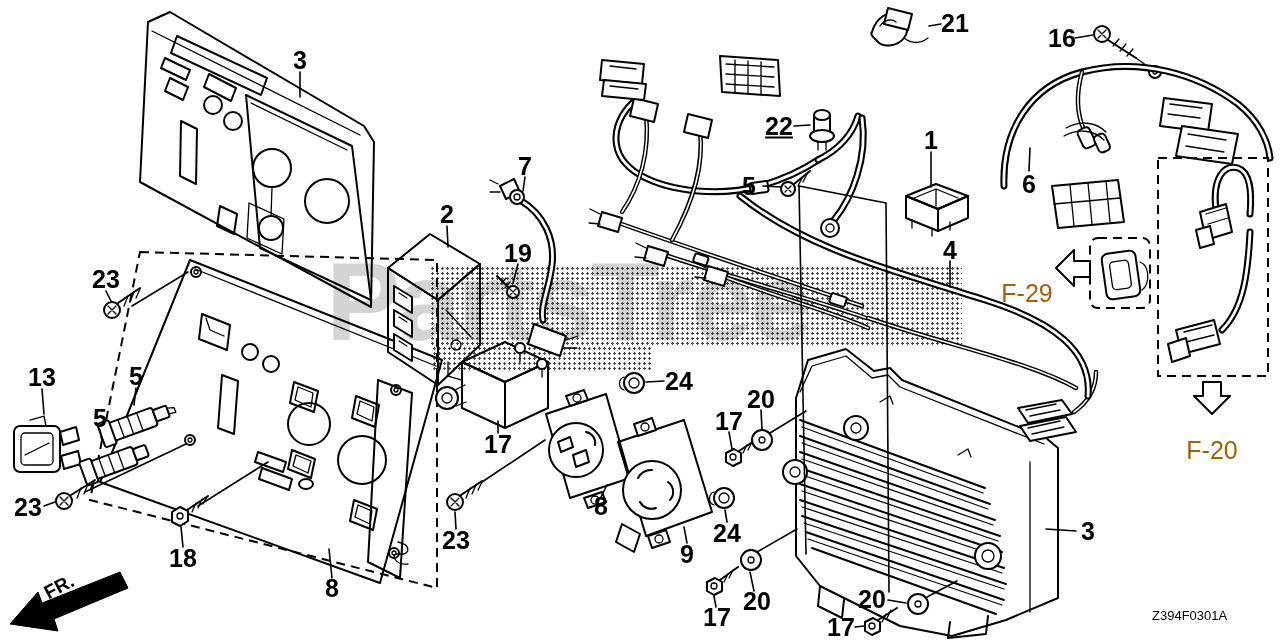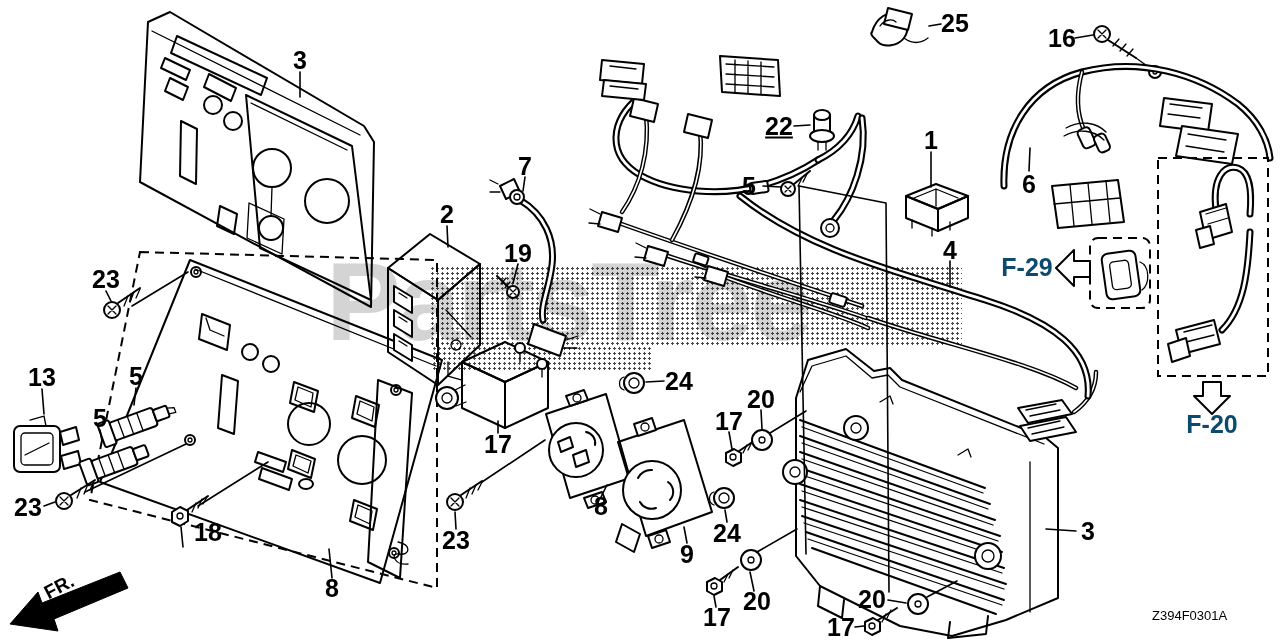--- a/index.html
+++ b/index.html
@@ -18,22 +18,22 @@
   .thin{stroke-width:1.3;}
   .ldr{stroke-width:1.6;}
   .cable{fill:none;stroke:#000;stroke-width:7;stroke-linejoin:round;stroke-linecap:round;}
   .core{fill:none;stroke:#fff;stroke-width:2.8;stroke-linejoin:round;stroke-linecap:round;}
   .wire{fill:none;stroke:#000;stroke-width:4.5;stroke-linejoin:round;stroke-linecap:round;}
   .wcore{fill:none;stroke:#fff;stroke-width:1.6;stroke-linejoin:round;stroke-linecap:round;}
   .wfill{fill:#fff;stroke:#000;stroke-width:2;stroke-linejoin:round;}
   .dash{fill:none;stroke:#000;stroke-width:2;stroke-dasharray:9 6;}
   .callout{position:absolute;transform:translate(-50%,-50%);font-size:25px;font-weight:bold;
            color:#000;z-index:4;line-height:1;white-space:nowrap;}
-  .ref-label{position:absolute;transform:translate(-50%,-50%);font-size:25px;font-weight:bold;
-             color:#0c4a6e;z-index:4;line-height:1;white-space:nowrap;}
+  .ref-label{position:absolute;transform:translate(-50%,-50%);font-size:25px;font-weight:normal;
+             color:#a16207;z-index:4;line-height:1;white-space:nowrap;margin-top:26px;}
   .part-code{position:absolute;left:1152px;top:608px;font-size:13px;color:#000;z-index:4;}
   .fr-label{position:absolute;left:44px;top:576px;font-size:19px;font-weight:bold;color:#000;
             transform:rotate(-28deg);z-index:4;}
 </style>
 </head>
 <body>
 
 <div class="stage">
 
   <div class="watermark">PartsTree</div>
@@ -486,26 +486,26 @@
       <span class="callout" style="left: 687px; top: 554px;">9</span>
       <span class="callout" style="left: 332px; top: 588px;">8</span>
       <span class="callout" style="left: 300px; top: 60px;">3</span>
       <span class="callout" style="left: 42px; top: 377px;">13</span>
       <span class="callout" style="left: 498px; top: 444px;">17</span>
       <span class="callout" style="left: 749px; top: 186px;">5</span>
       <span class="callout" style="left: 1062px; top: 38px;">16</span>
       <span class="callout" style="left: 729px; top: 421px;">17</span>
       <span class="callout" style="left: 717px; top: 617px;">17</span>
       <span class="callout" style="left: 841px; top: 627px;">17</span>
-      <span class="callout" style="left: 183px; top: 532px; margin-left: 25px;">18</span>
+      <span class="callout" style="left: 183px; top: 558px;">18</span>
       <span class="callout" style="left: 518px; top: 253px;">19</span>
       <span class="callout" style="left: 761px; top: 399px;">20</span>
       <span class="callout" style="left: 757px; top: 601px;">20</span>
       <span class="callout" style="left: 872px; top: 599px;">20</span>
-      <span class="callout" style="left: 955px; top: 23px;">25</span>
+      <span class="callout" style="left: 955px; top: 23px;">21</span>
       <span class="callout" style="left: 779px; top: 126px; text-decoration: underline;">22</span>
       <span class="callout" style="left: 106px; top: 279px;">23</span>
       <span class="callout" style="left: 28px; top: 507px;">23</span>
       <span class="callout" style="left: 456px; top: 540px;">23</span>
       <span class="callout" style="left: 679px; top: 381px;">24</span>
       <span class="callout" style="left: 727px; top: 533px;">24</span>
       <span class="ref-label" style="left: 1027px; top: 267px;">F-29</span>
       <span class="ref-label" style="left: 1212px; top: 424px;">F-20</span>
     </div>
 

